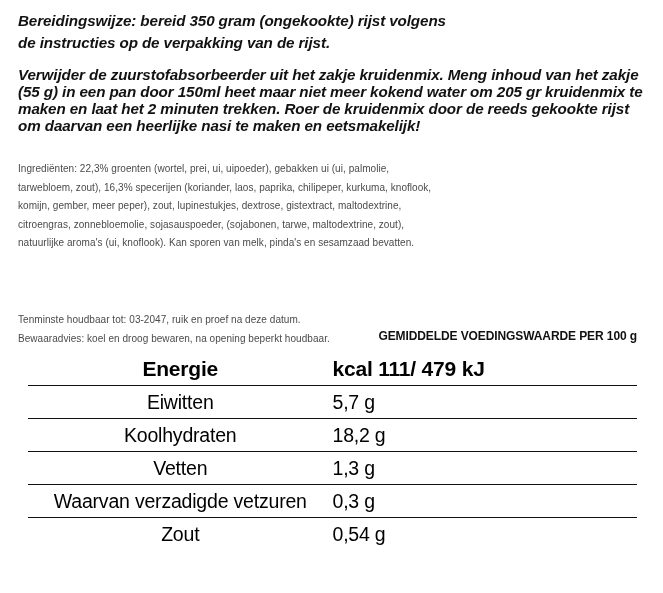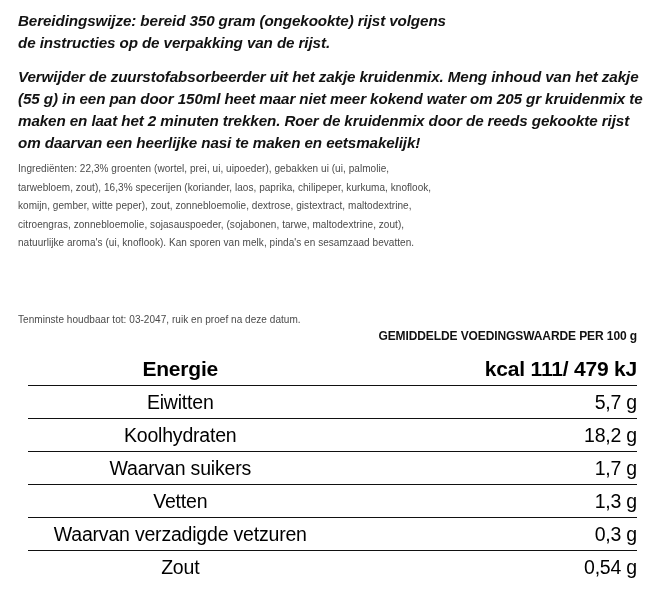--- a/index.html
+++ b/index.html
@@ -37,21 +37,21 @@
   }
   .prep-block.first {
     top: 10px;
     font-size: 15.2px;
     line-height: 22px;
   }
   .prep-block.second {
     top: 66px;
     width: 637px;
     font-size: 15.2px;
-    line-height: 22px;
+    line-height: 17px;
   }
   .prep-line {
     display: block;
     white-space: nowrap;
   }
   .prep-block.second .prep-line {
     white-space: normal;
   }
 
   
@@ -111,21 +111,21 @@
   .nutri-row.last {
     border-bottom: 0;
   }
   .nutri-label {
     text-align: center;
     padding-bottom: 3px !important;
     padding-top: 4px !important;
     white-space: nowrap;
   }
   .nutri-value {
-    text-align: right;
+    text-align: left;
     padding-bottom: 3px !important;
     padding-top: 4px !important;
     white-space: nowrap;
   }
   .nutri-row.energy .nutri-label,
   .nutri-row.energy .nutri-value {
     font-weight: bold;
     font-size: 21px;
     line-height: 26px;
     letter-spacing: -0.2px;
@@ -152,51 +152,48 @@
     <span class="prep-line">de instructies op de verpakking van de rijst.</span>
   </div>
 
   <div class="prep-block second">
     <span class="prep-line">Verwijder de zuurstofabsorbeerder uit het zakje kruidenmix. Meng inhoud van het zakje (55 g) in een pan door 150ml heet maar niet meer kokend water om 205 gr kruidenmix te maken en laat het 2 minuten trekken. Roer de kruidenmix door de reeds gekookte rijst om daarvan een heerlijke nasi te maken en eetsmakelijk!</span>
   </div>
 
   <div class="info-block ingredients">
     <span class="info-line">Ingrediënten: 22,3% groenten (wortel, prei, ui, uipoeder), gebakken ui (ui, palmolie,</span>
     <span class="info-line">tarwebloem, zout), 16,3% specerijen (koriander, laos, paprika, chilipeper, kurkuma, knoflook,</span>
-    <span class="info-line">komijn, gember, witte peper), zout, zonnebloemolie, dextrose, gistextract, maltodextrine,</span>
+    <span class="info-line">komijn, gember, meer peper), zout, lupinestukjes, dextrose, gistextract, maltodextrine,</span>
     <span class="info-line">citroengras, zonnebloemolie, sojasauspoeder, (sojabonen, tarwe, maltodextrine, zout),</span>
     <span class="info-line">natuurlijke aroma's (ui, knoflook). Kan sporen van melk, pinda's en sesamzaad bevatten.</span>
   </div>
 
   <div class="info-block storage">
     <span class="info-line">Tenminste houdbaar tot: 03-2047, ruik en proef na deze datum.</span>
+    <span class="info-line">Bewaaradvies: koel en droog bewaren, na opening beperkt houdbaar.</span>
   </div>
 
   <div class="nutrition">
     <div class="nutrition-caption">GEMIDDELDE VOEDINGSWAARDE PER 100 g</div>
 
     <table class="nutrition-table">
       <tbody>
         <tr class="nutri-row energy">
           <td class="nutri-label">Energie</td>
           <td class="nutri-value">kcal 111/ 479 kJ</td>
         </tr>
         <tr class="nutri-row normal">
           <td class="nutri-label">Eiwitten</td>
           <td class="nutri-value">5,7 g</td>
         </tr>
         <tr class="nutri-row normal">
           <td class="nutri-label">Koolhydraten</td>
           <td class="nutri-value">18,2 g</td>
         </tr>
         <tr class="nutri-row normal">
-          <td class="nutri-label">Waarvan suikers</td>
-          <td class="nutri-value">1,7 g</td>
-        </tr>
-        <tr class="nutri-row normal">
           <td class="nutri-label">Vetten</td>
           <td class="nutri-value">1,3 g</td>
         </tr>
         <tr class="nutri-row normal">
           <td class="nutri-label">Waarvan verzadigde vetzuren</td>
           <td class="nutri-value">0,3 g</td>
         </tr>
         <tr class="nutri-row normal last">
           <td class="nutri-label">Zout</td>
           <td class="nutri-value">0,54 g</td>

